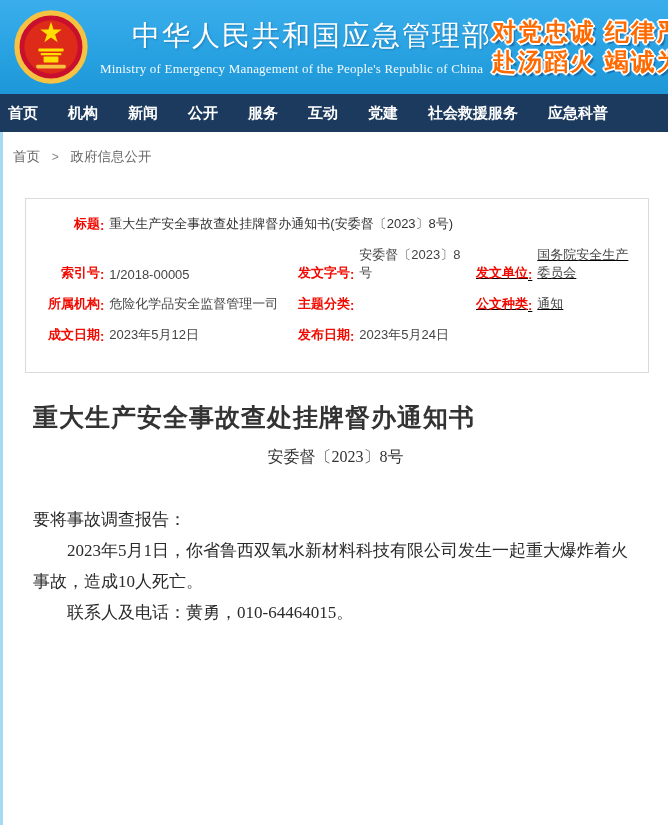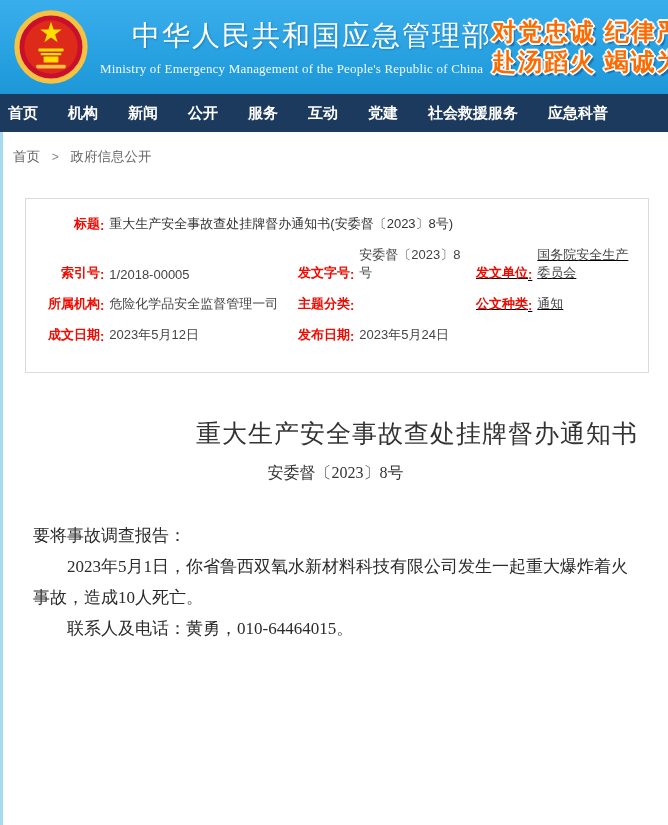--- a/index.html
+++ b/index.html
@@ -45,21 +45,21 @@
   .meta-cell .lbl { color: #F00A00; font-weight: bold; text-align: right;
     min-width: 62px; flex: 0 0 auto; }
   .meta-cell .colon { color: #F00A00; font-weight: bold; margin-right: 5px; }
   .meta-cell .val { color: #444; }
   .w1 { width: 250px; } .w2 { width: 178px; } .w3 { flex: 1; text-decoration: underline; }
   .title-cell .val { color: #333; }
 
   
   .doc { padding: 0 30px; color: #222;
     font-family: "Liberation Serif", "DejaVu Serif", serif; }
-  .doc-title { margin-top: 44px; text-align: right; font-size: 25px; font-weight: normal;
+  .doc-title { margin-top: 28px; text-align: left; font-size: 25px; font-weight: bold;
     color: #333; letter-spacing: 1px; }
   .doc-number { margin-top: 13px; text-align: center; font-size: 16px; color: #333; }
   .doc-body { margin-top: 36px; font-size: 17px; line-height: 31px; color: #2b2b2b; }
   .doc-body p { margin: 0; }
   .doc-body p.indent { text-indent: 2em; }
 </style>
 </head>
 <body>
 
 <div class="header">

